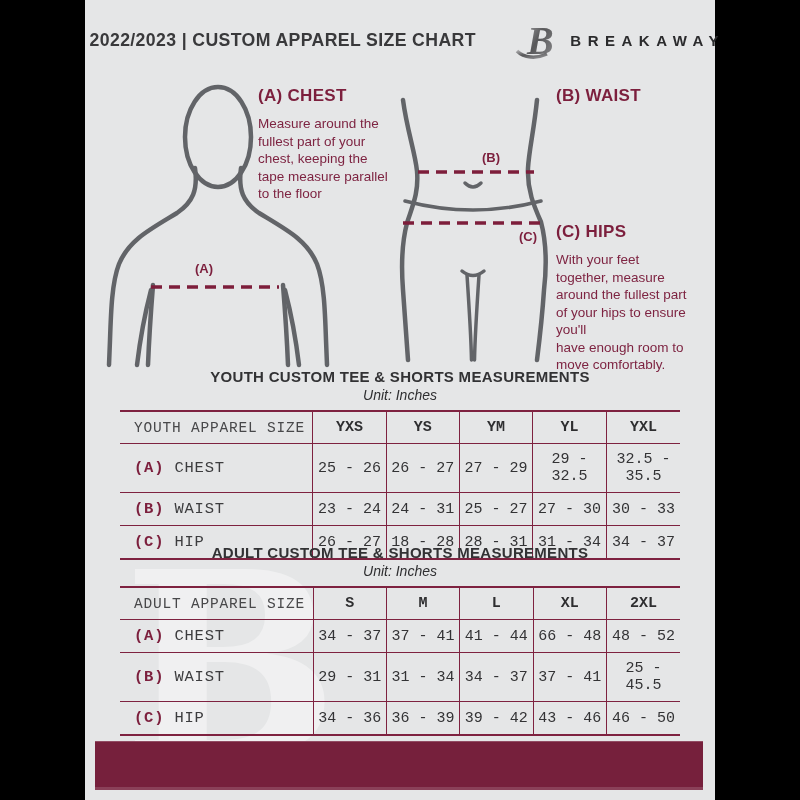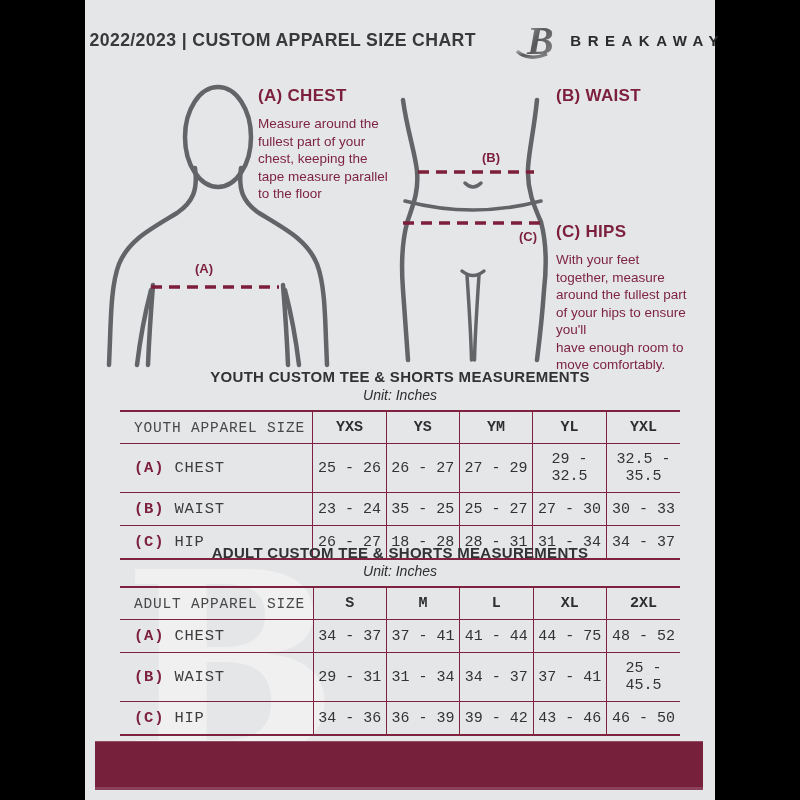--- a/index.html
+++ b/index.html
@@ -158,21 +158,21 @@
             <td class="rl"><b>(A)</b> <span>CHEST</span></td>
             <td class="val">25 - 26</td>
             <td class="val">26 - 27</td>
             <td class="val">27 - 29</td>
             <td class="val">29 - 32.5</td>
             <td class="val">32.5 - 35.5</td>
           </tr>
           <tr>
             <td class="rl"><b>(B)</b> <span>WAIST</span></td>
             <td class="val">23 - 24</td>
-            <td class="val">35 - 25</td>
+            <td class="val">24 - 31</td>
             <td class="val">25 - 27</td>
             <td class="val">27 - 30</td>
             <td class="val">30 - 33</td>
           </tr>
           <tr>
             <td class="rl"><b>(C)</b> <span>HIP</span></td>
             <td class="val">26 - 27</td>
             <td class="val">18 - 28</td>
             <td class="val">28 - 31</td>
             <td class="val">31 - 34</td>
@@ -195,21 +195,21 @@
             <th class="size-h">XL</th>
             <th class="size-h">2XL</th>
           </tr>
         </thead>
         <tbody>
           <tr>
             <td class="rl"><b>(A)</b> <span>CHEST</span></td>
             <td class="val">34 - 37</td>
             <td class="val">37 - 41</td>
             <td class="val">41 - 44</td>
-            <td class="val">44 - 75</td>
+            <td class="val">66 - 48</td>
             <td class="val">48 - 52</td>
           </tr>
           <tr>
             <td class="rl"><b>(B)</b> <span>WAIST</span></td>
             <td class="val">29 - 31</td>
             <td class="val">31 - 34</td>
             <td class="val">34 - 37</td>
             <td class="val">37 - 41</td>
             <td class="val">25 - 45.5</td>
           </tr>

